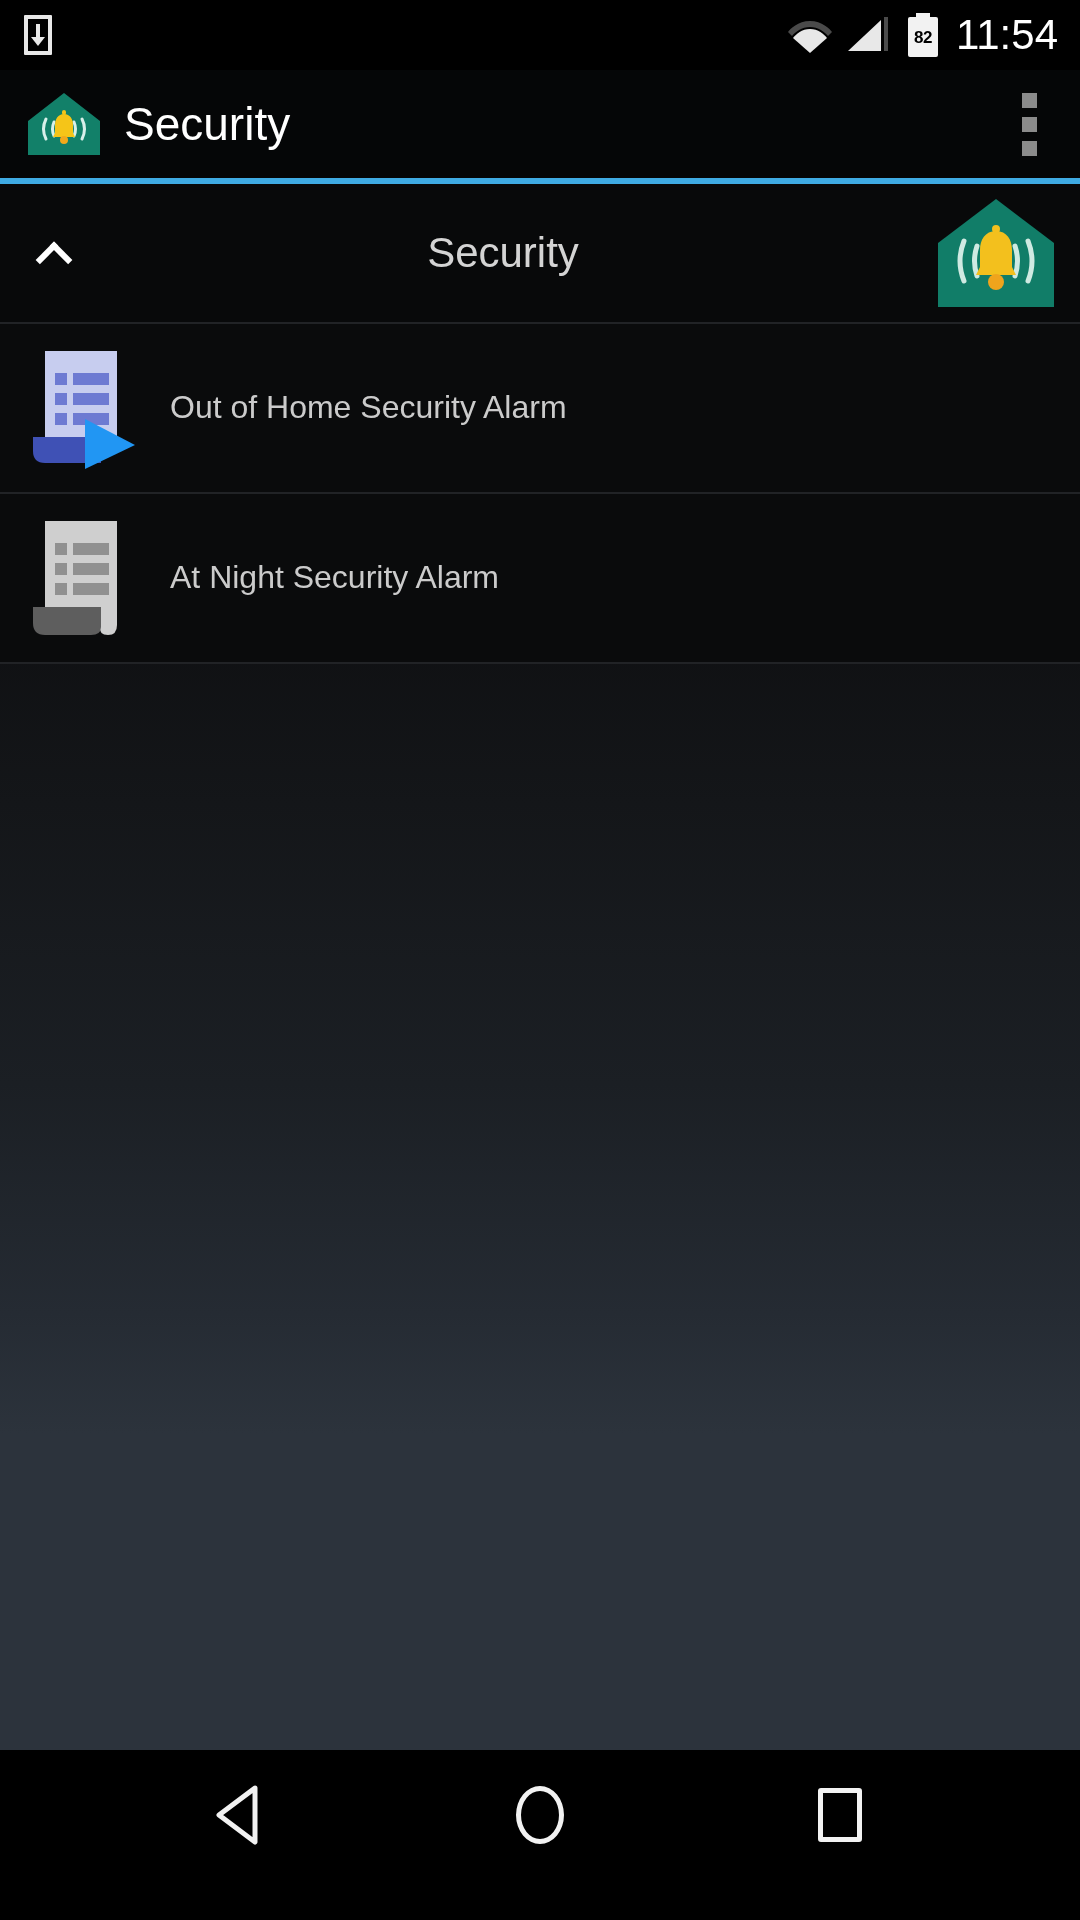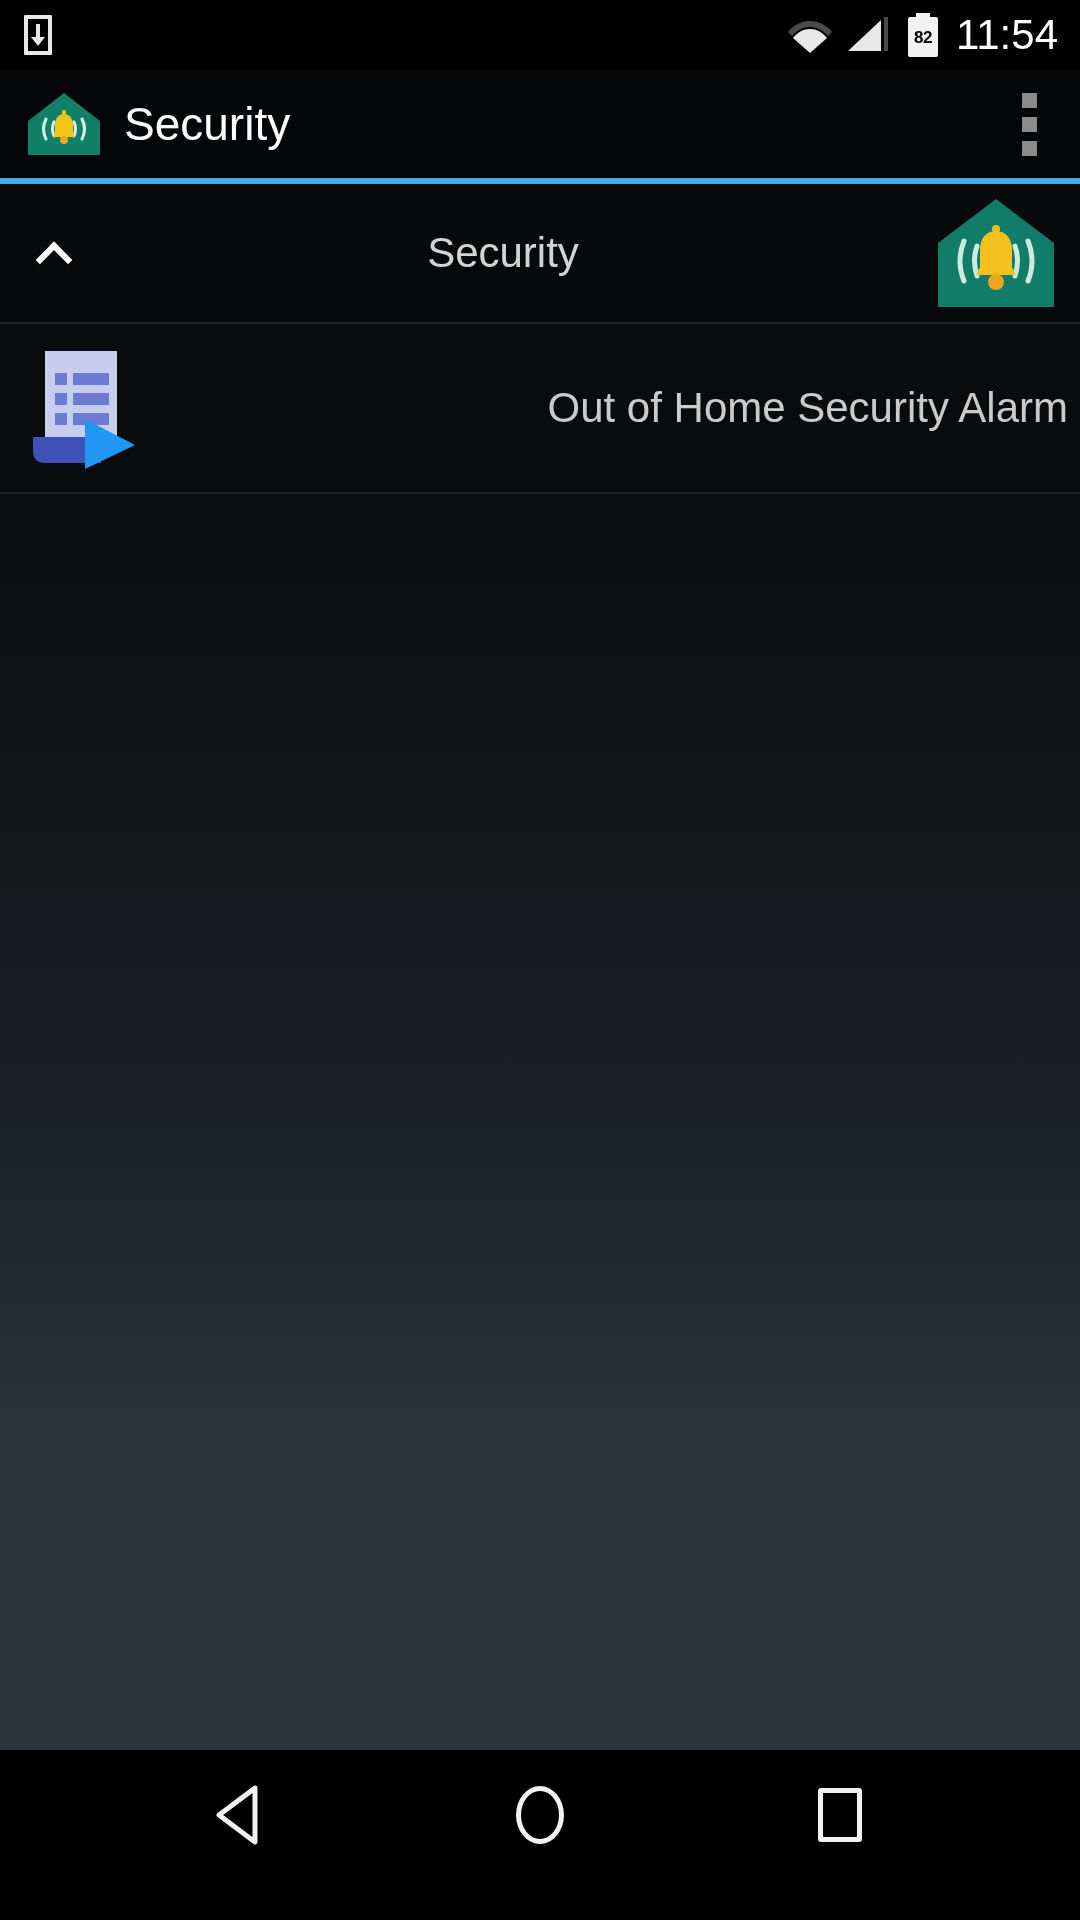--- a/index.html
+++ b/index.html
@@ -263,23 +263,23 @@
     align-items: center;
     justify-content: center;
   }
   .row-icon {
     width: 108px;
     height: 122px;
     display: block;
   }
   .row-label {
     flex: 1 1 auto;
-    text-align: right;
-    padding-right: 12px;
-    font-size: 42px;
+    text-align: left;
+    padding-right: 24px;
+    font-size: 32px;
     color: #cbcbcb;
     line-height: 1.1;
     font-family: "Liberation Sans", sans-serif;
   }
 
   
   .nav-bar {
     height: 130px;
     flex: 0 0 130px;
     background: #000000;
@@ -399,20 +399,38 @@
             <rect x="24" y="66" width="12" height="12"></rect>
             <rect x="42" y="66" width="36" height="12"></rect>
           </g>
           <path d="M2 90 L70 90 L70 116 L14 116 Q2 116 2 104 Z" fill="#3f51b5"></path>
           <path d="M54 72 L104 98 L54 122 Z" fill="#2196f3"></path>
         </svg>
       </div>
       <div class="row-label">Out of Home Security Alarm</div>
     </div>
 
+    <div class="list-row">
+      <div class="row-icon-wrap">
+        <svg class="row-icon" viewBox="0 0 108 122">
+          <rect x="14" y="4" width="72" height="92" fill="#cfcfcf"></rect>
+          <g fill="#909090">
+            <rect x="24" y="26" width="12" height="12"></rect>
+            <rect x="42" y="26" width="36" height="12"></rect>
+            <rect x="24" y="46" width="12" height="12"></rect>
+            <rect x="42" y="46" width="36" height="12"></rect>
+            <rect x="24" y="66" width="12" height="12"></rect>
+            <rect x="42" y="66" width="36" height="12"></rect>
+          </g>
+          <path d="M86 92 L86 108 Q86 118 77 118 Q68 118 68 108 L68 92 Z" fill="#cfcfcf"></path>
+          <path d="M2 90 L70 90 L70 110 Q70 118 60 118 L14 118 Q2 118 2 106 Z" fill="#5e5e5e"></path>
+        </svg>
+      </div>
+      <div class="row-label">At Night Security Alarm</div>
+    </div>
 
   </div>
 
   <div class="nav-bar">
     <div class="nav-btn">
       <svg width="54" height="62" viewBox="0 0 54 62">
         <path d="M42 4 L6 31 L42 58 Z" fill="none" stroke="#f2f2f2" stroke-width="5" stroke-linejoin="round"></path>
       </svg>
     </div>
     <div class="nav-btn">

